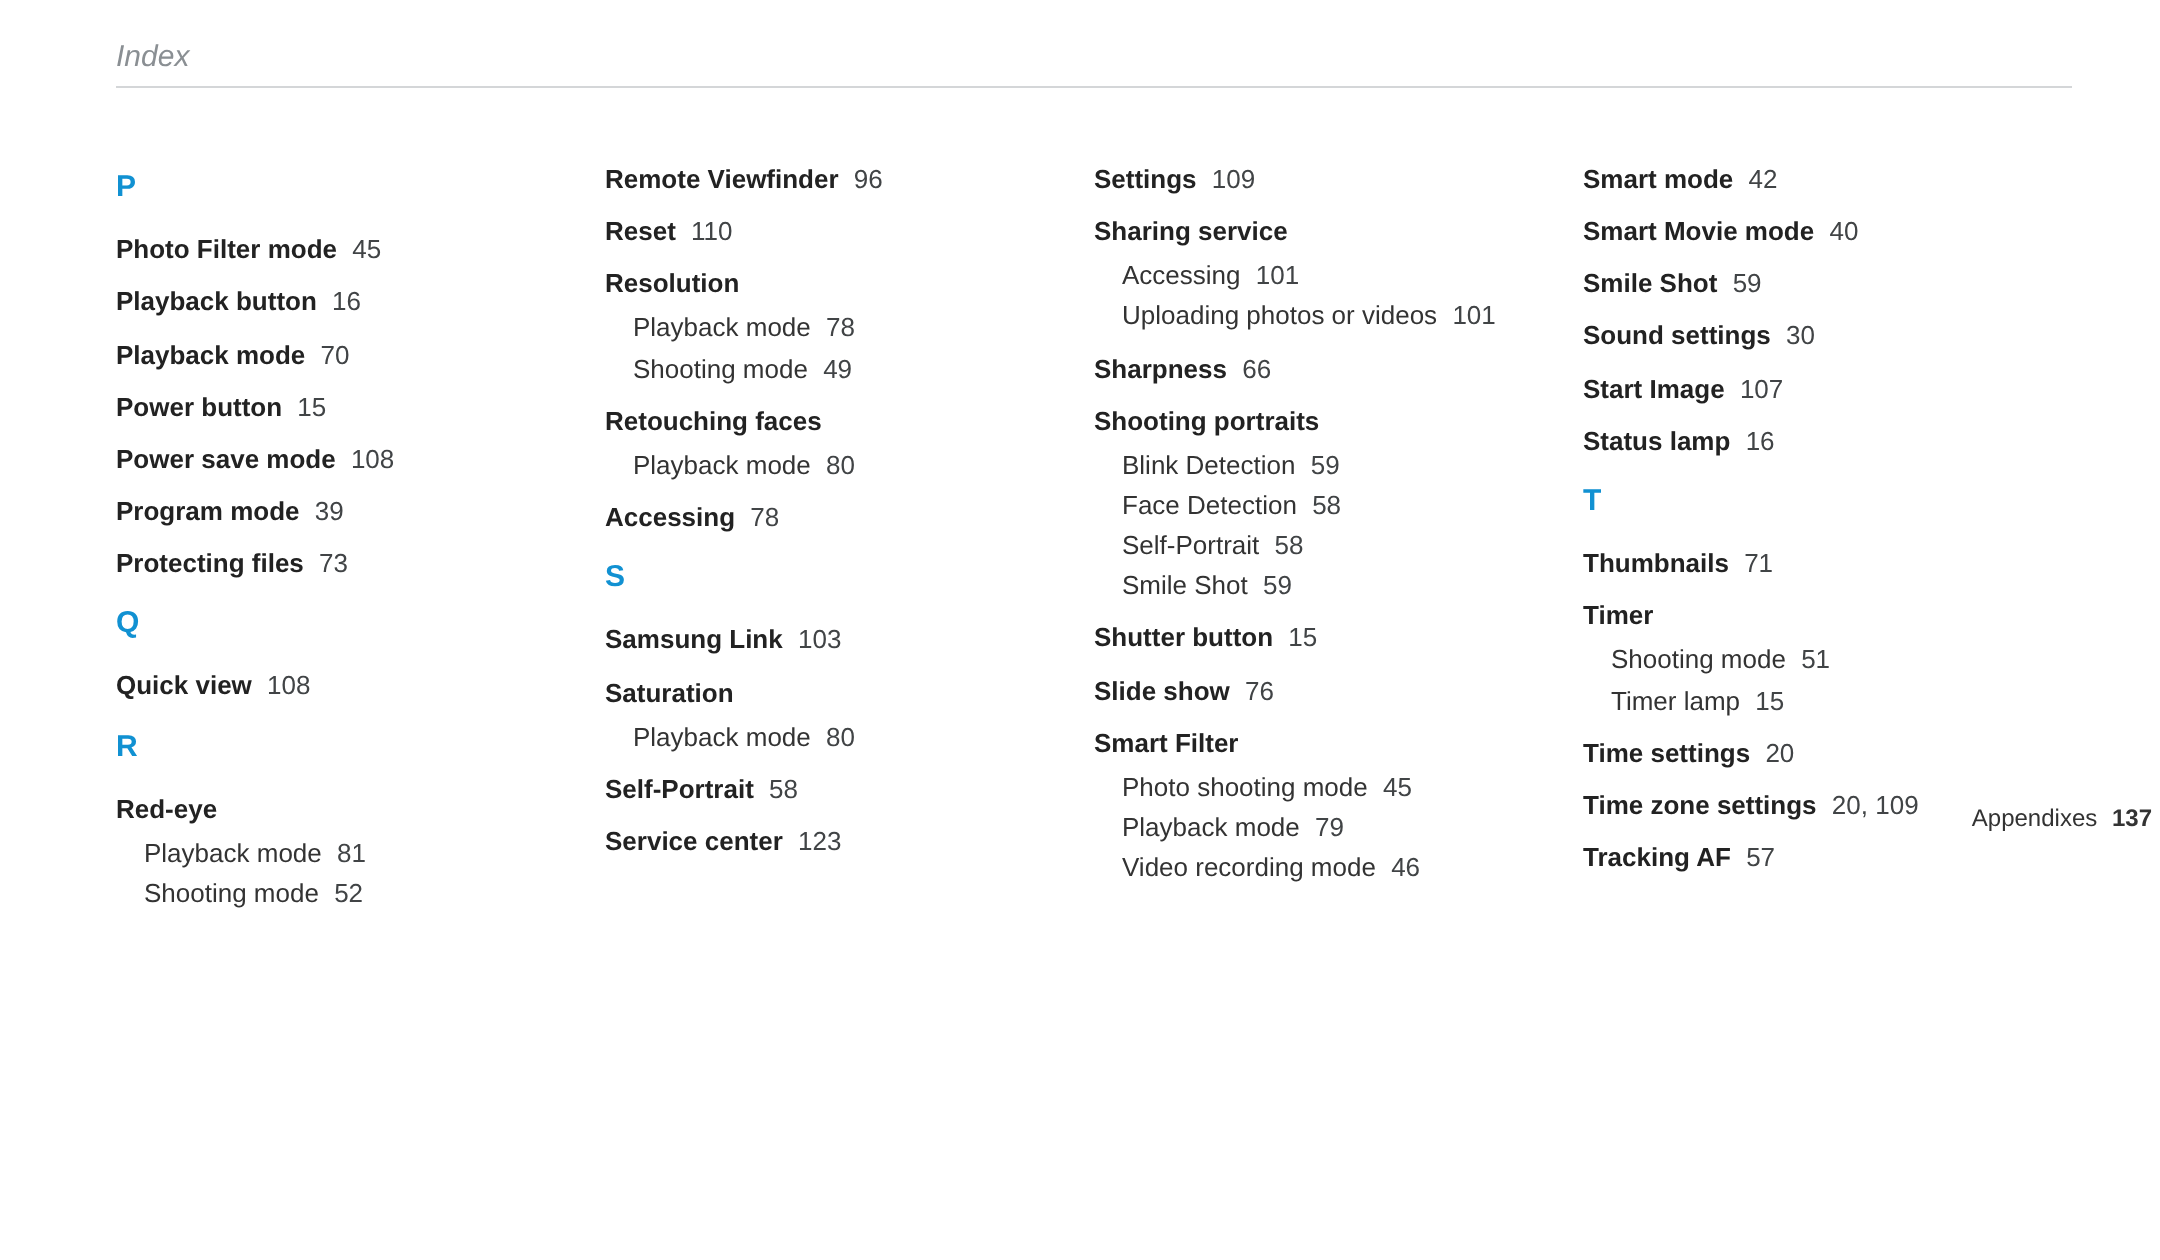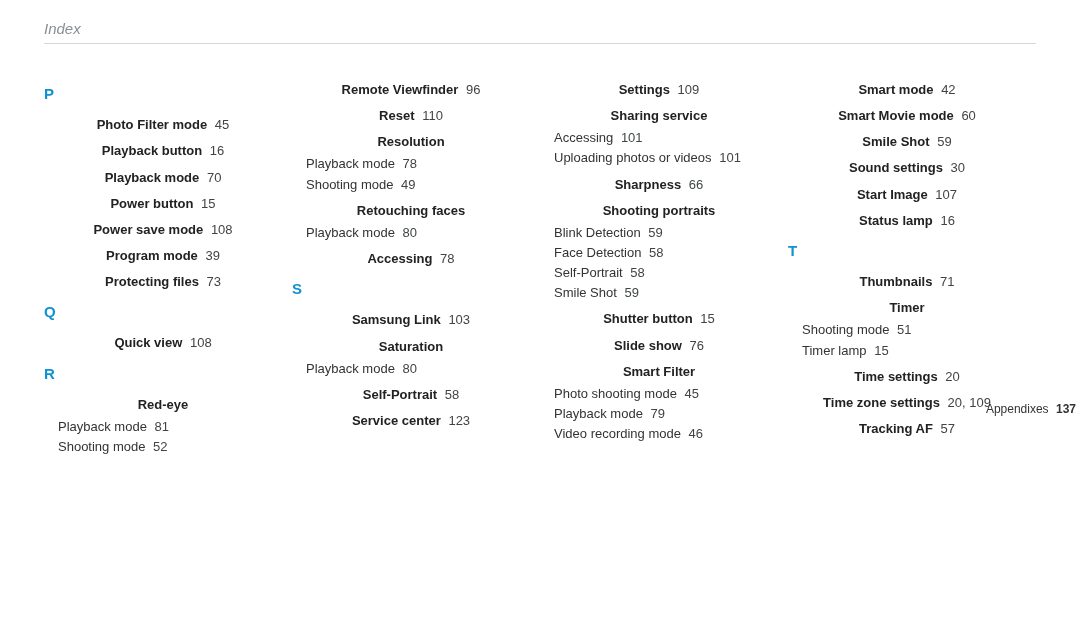--- a/index.html
+++ b/index.html
@@ -9,20 +9,21 @@
     height: 630px;
     background: #fff;
     font-family: "Segoe UI", "Helvetica Neue", Arial, sans-serif;
     color: #222;
   }
   .page {
     box-sizing: border-box;
     padding: 20px 44px 0 44px;
     position: relative;
     height: 444px;
+    margin-left: 14px;
   }
   .header {
     font-size: 15px;
     font-style: italic;
     color: #8a8f93;
     padding-bottom: 6px;
     border-bottom: 1px solid #d4d6d8;
     margin-bottom: 30px;
     font-weight: 400;
   }
@@ -43,21 +44,20 @@
   .letter {
     color: #1191d2;
     font-weight: 700;
     font-size: 15px;
     margin: 8px 0 10px 0;
   }
   .topic {
     font-weight: 700;
     color: #222;
     margin: 6px 0 2px 0;
-    text-align: center;
   }
   .topic .pg, .sub .pg {
     font-weight: 400;
     color: #414446;
     margin-left: 4px;
   }
   .topic-block { margin-bottom: 4px; }
   .sub {
     font-weight: 400;
     color: #333;
@@ -180,21 +180,21 @@
           <div class="sub"><span>Photo shooting mode</span>  <span class="pg">45</span></div>
           <div class="sub"><span>Playback mode</span>  <span class="pg">79</span></div>
           <div class="sub"><span>Video recording mode</span>  <span class="pg">46</span></div>
         </div>
       </div>
       <div class="col">
         <div class="topic-block">
           <div class="topic"><span>Smart mode</span>  <span class="pg">  42</span></div>
         </div>
         <div class="topic-block">
-          <div class="topic"><span>Smart Movie mode</span>  <span class="pg">  60</span></div>
+          <div class="topic"><span>Smart Movie mode</span>  <span class="pg">  40</span></div>
         </div>
         <div class="topic-block">
           <div class="topic"><span>Smile Shot</span>  <span class="pg">  59</span></div>
         </div>
         <div class="topic-block">
           <div class="topic"><span>Sound settings</span>  <span class="pg">  30</span></div>
         </div>
         <div class="topic-block">
           <div class="topic"><span>Start Image</span>  <span class="pg">  107</span></div>
         </div>

